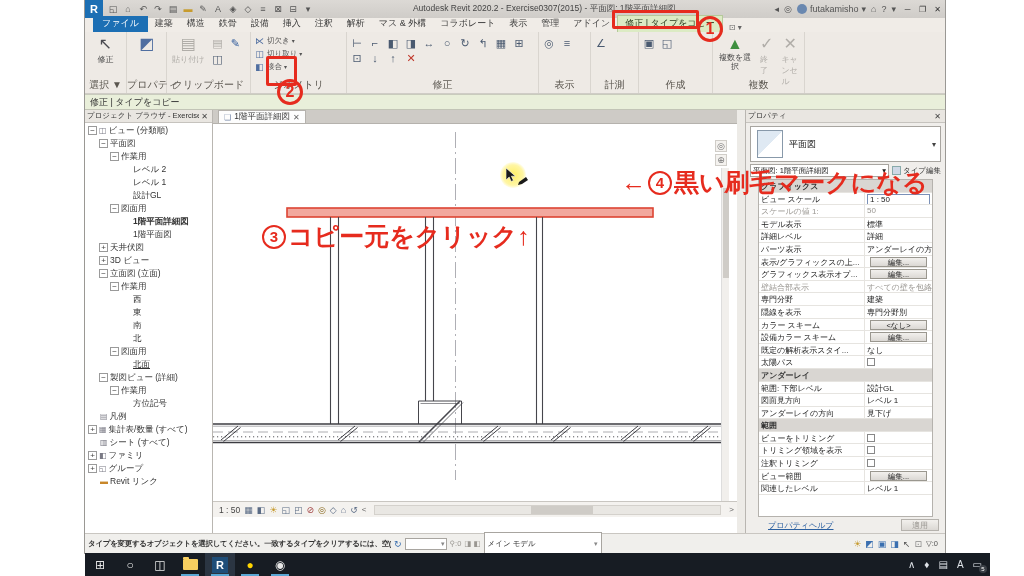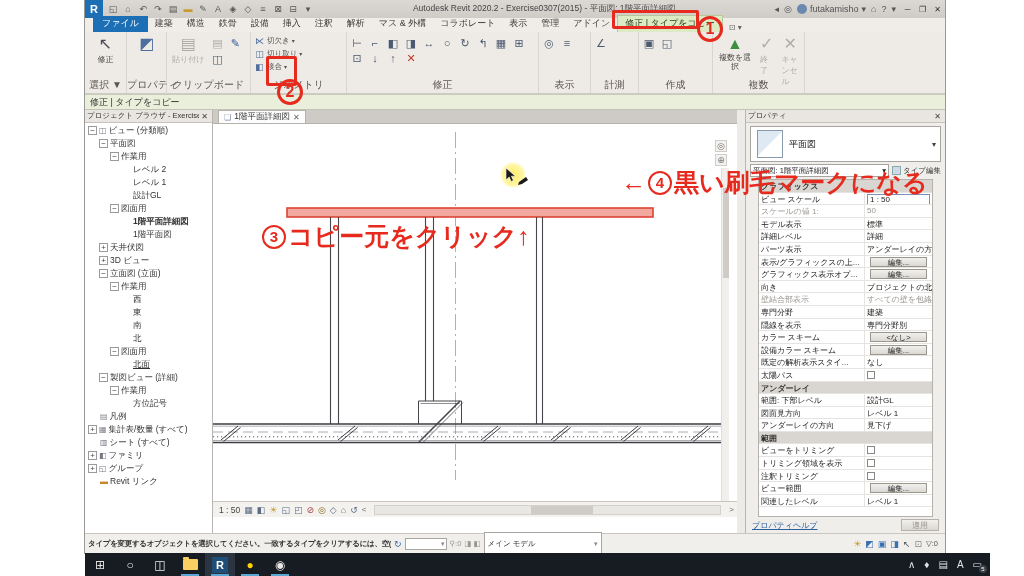--- a/index.html
+++ b/index.html
@@ -101,21 +101,21 @@
   .pgrid { flex:1; margin:0 12px; background:#fff; border:1px solid #b5b2ad; overflow:hidden; }
   .prow { display:flex; height:12.6px; border-bottom:1px solid #e6e4e0; font-size:8px; color:#222; }
   .prow .pl { width:106px; padding:1px 2px; border-right:1px solid #e6e4e0; white-space:nowrap; overflow:hidden; }
   .prow .pv { flex:1; padding:1px 2px; white-space:nowrap; overflow:hidden; position:relative; }
   .prow.grp { background:#d9d6d2; font-weight:bold; color:#333; padding:1px 2px; display:block; }
   .prow .pv .pbtn { display:block; width:92%; margin:0 auto; background:linear-gradient(#f2f0ed,#dbd8d4);
     border:1px solid #9a978f; text-align:center; font-size:7.5px; height:10px; line-height:9px; }
   .prow .pv .pselbox { display:block; border:1px solid #7a90b8; background:#fff; padding:0 2px; height:11px; line-height:10px; }
   .prow .pv .chk { width:8px; height:8px; border:1px solid #888; background:#fff; display:inline-block; margin-top:1px; }
   .prow.greyv .pv, .prow.greyv .pl { color:#9a9792; }
-  .props-footer { height:16px; display:flex; align-items:center; justify-content:space-between; padding:0 6px; }
+  .props-footer { height:16px; display:flex; align-items:center; justify-content:space-between; padding:0 6px;margin-left:16px; }
   .phelp { font-size:8px; color:#2a5fa0; text-decoration:underline; }
   .apply { font-size:8px; color:#9a9792; background:linear-gradient(#f2f0ed,#dbd8d4); border:1px solid #b5b2ad; padding:0 10px; height:12px; line-height:11px; }
 
   
   .statusbar { position:absolute; left:0; top:533px; width:100%; height:20px; background:#f0efec;
     border-top:1px solid #c9c6c1; display:flex; align-items:center; font-size:7.5px; color:#333; padding:0 3px; gap:3px; }
   .status-msg { white-space:nowrap; overflow:hidden; max-width:330px; letter-spacing:-0.3px;font-weight:bold; }
   .st-icon { font-size:9px; color:#3a6fb0; }
   .st-combo { width:42px; height:12px; background:#fff; border:1px solid #a8a5a0; display:flex; align-items:center; }
   .st-combo .dd { margin-left:auto; font-size:7px; color:#888; padding-right:1px; }
@@ -591,24 +591,20 @@
             <span class="pl">表示/グラフィックスの上...</span>
             <span class="pv">
               <span class="pbtn">編集...</span>
             </span>
           </div>
           <div class="prow">
             <span class="pl">グラフィックス表示オプ...</span>
             <span class="pv">
               <span class="pbtn">編集...</span>
             </span>
-          </div>
-          <div class="prow">
-            <span class="pl">向き</span>
-            <span class="pv">プロジェクトの北</span>
           </div>
           <div class="prow greyv">
             <span class="pl">壁結合部表示</span>
             <span class="pv">すべての壁を包絡</span>
           </div>
           <div class="prow">
             <span class="pl">専門分野</span>
             <span class="pv">建築</span>
           </div>
           <div class="prow">

